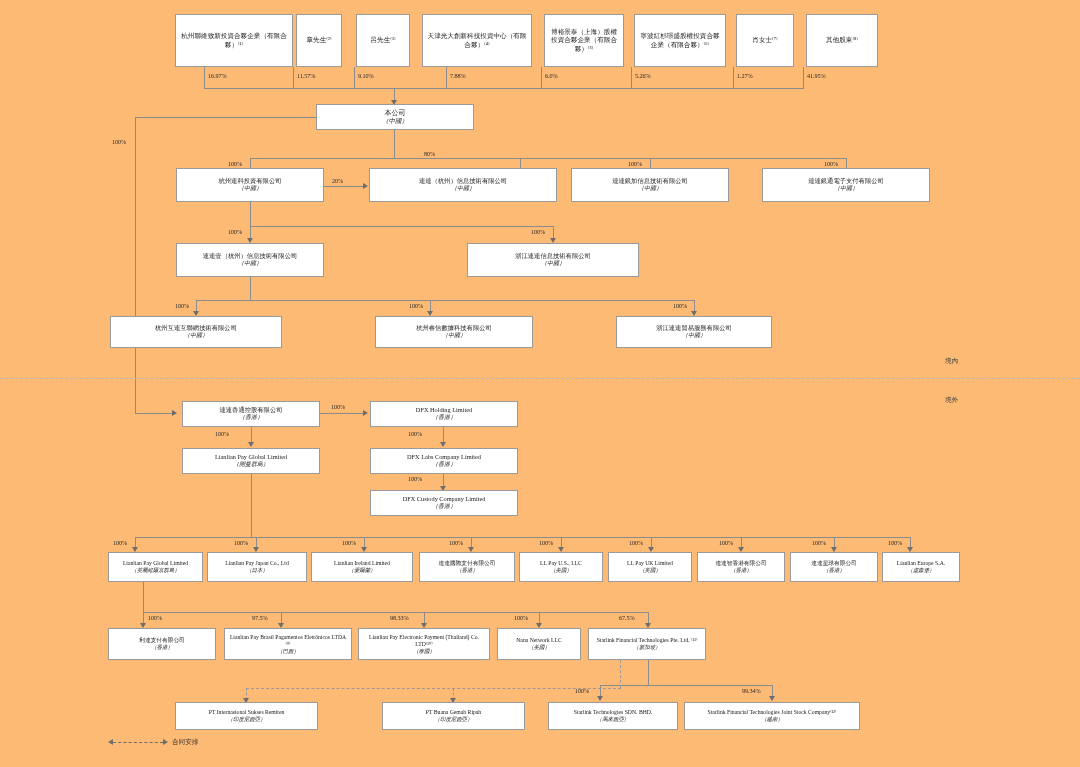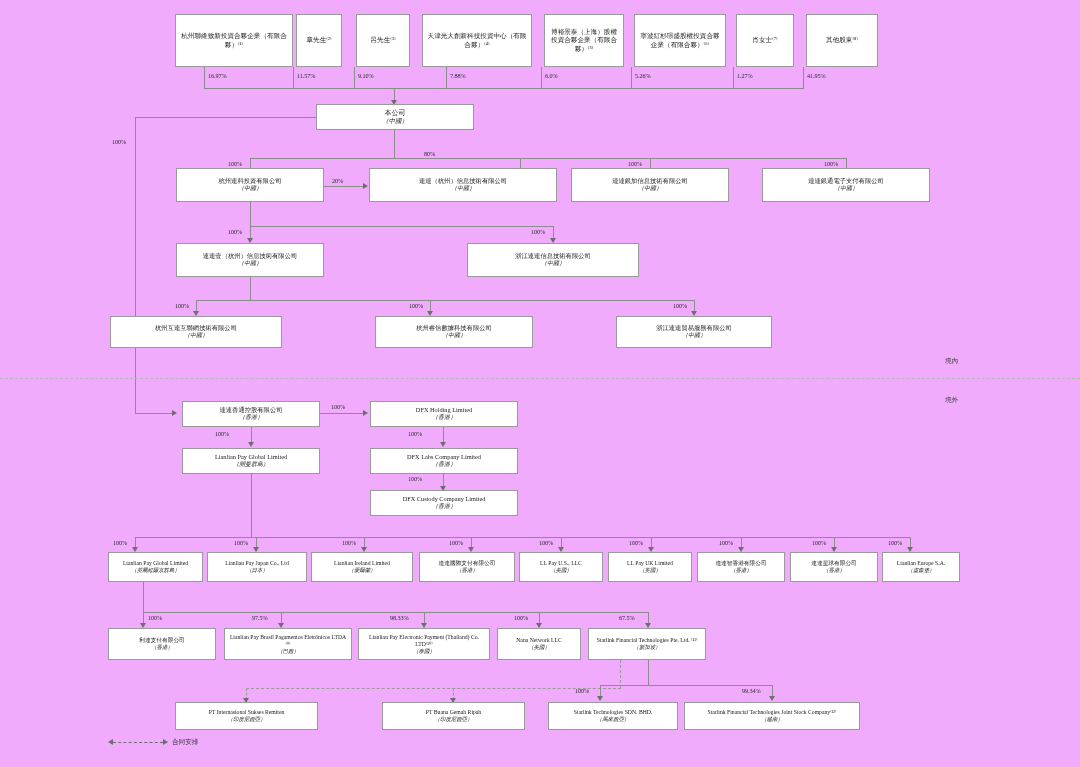--- a/index.html
+++ b/index.html
@@ -6,21 +6,21 @@
   body{
     font-family:"Liberation Serif","DejaVu Serif",serif;
     color:#1a1a1a;
     -webkit-font-smoothing:antialiased;
   }
   #canvas{
     position:relative;
     width:1080px;
     height:767px;
     overflow:hidden;
-    background:#f0abfc;
+    background:#fdba74;
   }
   
   .box{
     position:absolute;
     box-sizing:border-box;
     border:1px solid #9a9a9a;
     background:#ffffff;
     display:flex;
     flex-direction:column;
     align-items:center;

